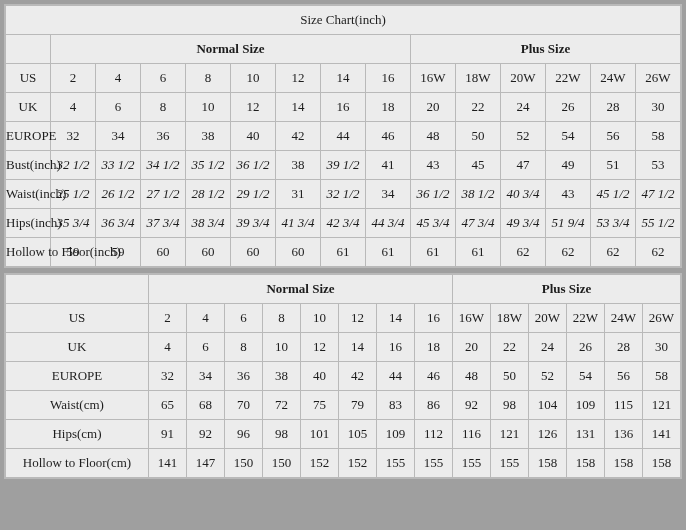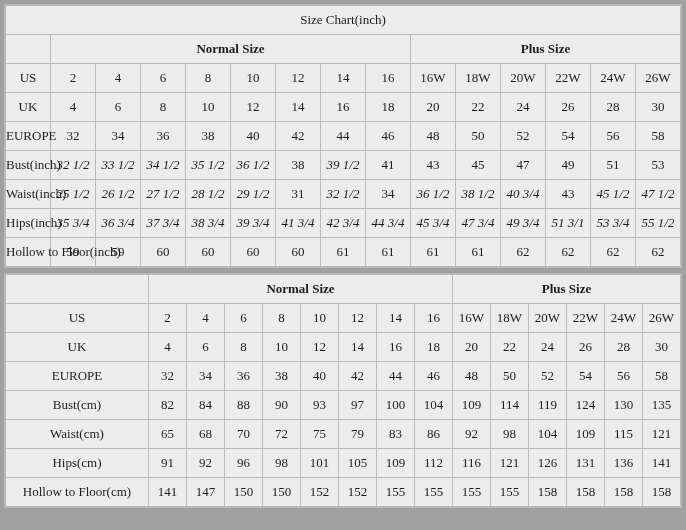--- a/index.html
+++ b/index.html
@@ -183,21 +183,21 @@
             <td class="data-cell small">36 3/4</td>
             <td class="data-cell small">37 3/4</td>
             <td class="data-cell small">38 3/4</td>
             <td class="data-cell small">39 3/4</td>
             <td class="data-cell small">41 3/4</td>
             <td class="data-cell small">42 3/4</td>
             <td class="data-cell small">44 3/4</td>
             <td class="data-cell small">45 3/4</td>
             <td class="data-cell small">47 3/4</td>
             <td class="data-cell small">49 3/4</td>
-            <td class="data-cell small">51 3/1</td>
+            <td class="data-cell small">51 9/4</td>
             <td class="data-cell small">53 3/4</td>
             <td class="data-cell small">55 1/2</td>
           </tr>
           <tr>
             <td class="row-label col-label">Hollow to Floor(inch)</td>
             <td class="data-cell">59</td>
             <td class="data-cell">59</td>
             <td class="data-cell">60</td>
             <td class="data-cell">60</td>
             <td class="data-cell">60</td>
@@ -267,37 +267,20 @@
             <td class="data-cell">44</td>
             <td class="data-cell">46</td>
             <td class="data-cell">48</td>
             <td class="data-cell">50</td>
             <td class="data-cell">52</td>
             <td class="data-cell">54</td>
             <td class="data-cell">56</td>
             <td class="data-cell">58</td>
           </tr>
           <tr>
-            <td class="row-label col-label">Bust(cm)</td>
-            <td class="data-cell">82</td>
-            <td class="data-cell">84</td>
-            <td class="data-cell">88</td>
-            <td class="data-cell">90</td>
-            <td class="data-cell">93</td>
-            <td class="data-cell">97</td>
-            <td class="data-cell">100</td>
-            <td class="data-cell">104</td>
-            <td class="data-cell">109</td>
-            <td class="data-cell">114</td>
-            <td class="data-cell">119</td>
-            <td class="data-cell">124</td>
-            <td class="data-cell">130</td>
-            <td class="data-cell">135</td>
-          </tr>
-          <tr>
             <td class="row-label col-label">Waist(cm)</td>
             <td class="data-cell">65</td>
             <td class="data-cell">68</td>
             <td class="data-cell">70</td>
             <td class="data-cell">72</td>
             <td class="data-cell">75</td>
             <td class="data-cell">79</td>
             <td class="data-cell">83</td>
             <td class="data-cell">86</td>
             <td class="data-cell">92</td>

